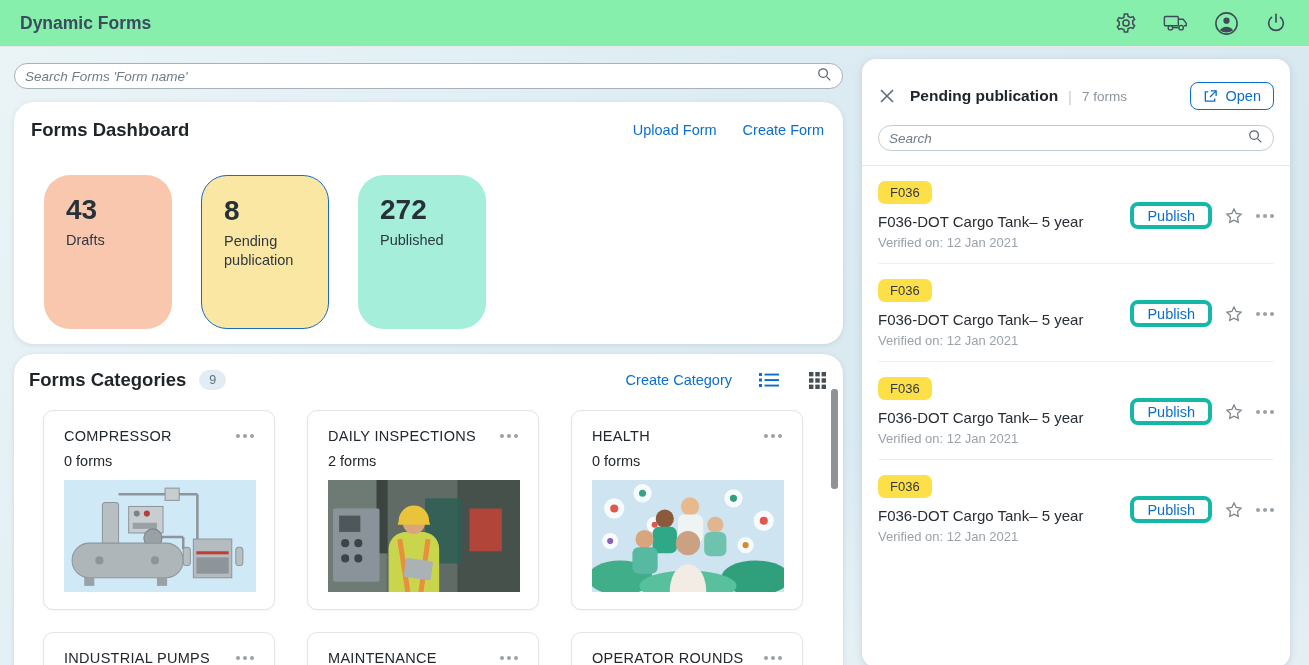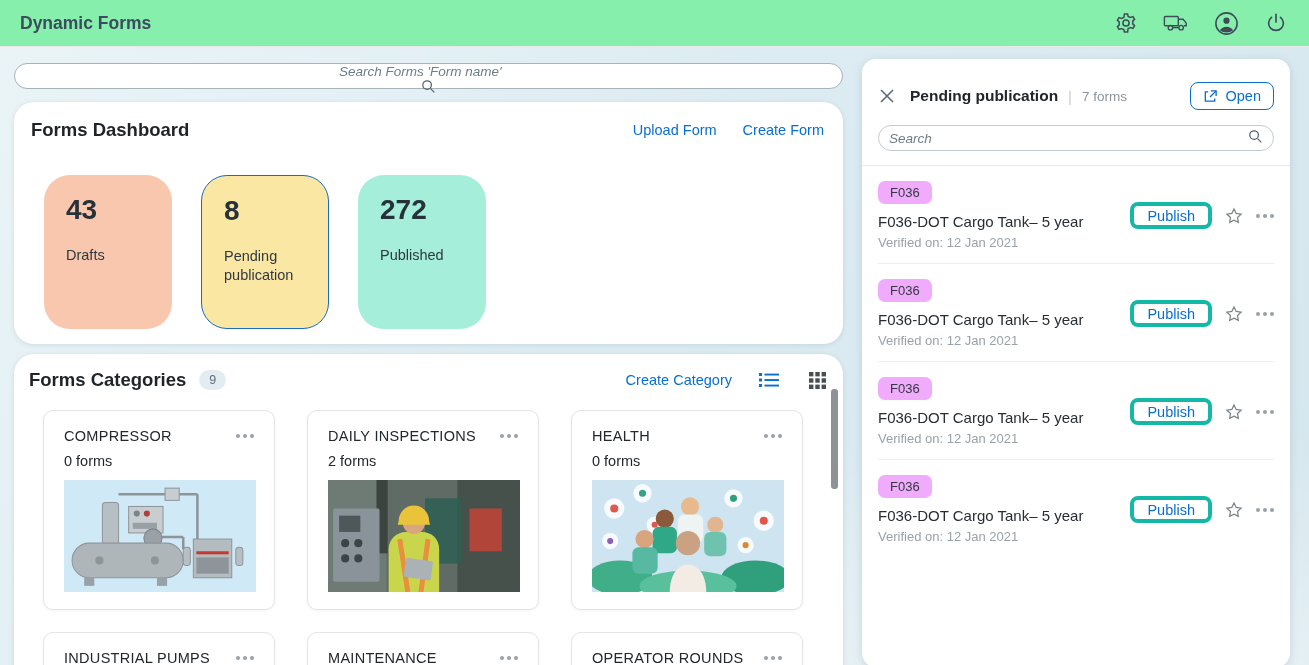--- a/index.html
+++ b/index.html
@@ -16,38 +16,38 @@
   
   .content { position:relative; height:618px; overflow:hidden;
     background:
       radial-gradient(120% 90% at 85% 110%, rgba(255,255,255,.55) 0%, rgba(255,255,255,0) 55%),
       linear-gradient(125deg, #eaf4f7 0%, #ddecf2 45%, #d4e6ed 100%); }
 
   .main-col { position:absolute; left:14px; top:16px; width:829px; }
 
   
   .searchbar { height:26px; background:#fff; border:1px solid #a7b2ba; border-radius:14px;
-               display:flex; align-items:center; padding:0 10px;flex-direction:column; }
+               display:flex; align-items:center; padding:0 10px; }
   .searchbar input { flex:1; border:none; outline:none; background:transparent;
                      font-family:inherit; font-style:italic; font-size:13.5px; color:#33414d; }
   .searchbar input::placeholder { color:#6f7d88; opacity:1; }
 
   
   .card { background:#fff; border-radius:20px; box-shadow:0 1px 5px rgba(83,106,128,.16); }
   .dash-card { margin-top:13px; height:242px; padding:17px 17px 0; }
   .sec-head { display:flex; align-items:center; }
   .section-title { font-size:18.5px; font-weight:bold; color:#1e2428; }
   .head-spacer { flex:1; }
   .link { color:#0a6ed1; font-size:14.5px; cursor:pointer; text-decoration:none;text-align:right; }
   .dash-links { display:flex; gap:26px; padding-right:2px; }
 
   .stats-row { display:flex; gap:29px; margin:34px 0 0 13px; }
   .stat { width:128px; height:154px; border-radius:26px; padding:19px 14px 0 22px; cursor:pointer; }
   .stat-value { font-size:28px; font-weight:bold; color:#26313a; line-height:1.15; }
-  .stat-label { font-size:14.5px; color:#2e3940; margin-top:20px; line-height:1.3; }
+  .stat-label { font-size:14.5px; color:#2e3940; margin-top:5px; line-height:1.3; }
   .stat-drafts { background:#f8c7ae; }
   .stat-pending { background:#fbe7a4; border:1px solid #1b6bc0; }
   .stat-published { background:#a4eeda; }
 
   
   .cat-card { margin-top:10px; height:332px; padding:15px 15px 0; }
   .count-badge { background:#e2edf3; color:#5f6f7c; font-size:12.5px; border-radius:11px;
                  padding:3px 10px; margin-left:13px; }
   .cat-head-right { display:flex; align-items:center; gap:26px; }
   .viewbtn { width:22px; height:20px; display:flex; align-items:center; justify-content:center; cursor:pointer; }
@@ -82,21 +82,21 @@
 
   .panel-search { margin-top:15px; height:26px; border:1px solid #c3ccd3; border-radius:13px; background:#fff;
                   display:flex; align-items:center; padding:0 10px; }
   .panel-search input { flex:1; border:none; outline:none; background:transparent;
                         font-family:inherit; font-style:italic; font-size:13.5px; color:#33414d; }
   .panel-search input::placeholder { color:#6f7d88; opacity:1; }
   .panel-divider { height:1px; background:#e4e9ec; margin:14px -16px 0; }
 
   .form-item { padding:15px 0 13px; border-bottom:1px solid #edf0f2; display:flex; align-items:center; }
   .form-left { flex:1; min-width:0; }
-  .form-badge { display:inline-block; background:#f0abfc; border-radius:7px; padding:4px 12px;
+  .form-badge { display:inline-block; background:#fde047; border-radius:7px; padding:4px 12px;
                 font-size:13px; color:#33393e; }
   .form-title { margin-top:9px; font-size:15px; color:#272d33; }
   .form-verified { margin-top:5px; font-size:13px; color:#9aa2a9; }
   .form-actions { display:flex; align-items:center; gap:11px; padding-left:8px; }
   .publish-btn { border:4px solid #14b8a6; color:#0a6ed1; background:#fff; border-radius:8px; height:27px;
                  padding:0 13px; font-size:14.5px; cursor:pointer; font-family:inherit; }
   .star-btn { width:22px; height:22px; display:flex; align-items:center; justify-content:center; cursor:pointer; }
 </style>
 </head>
 <body>

